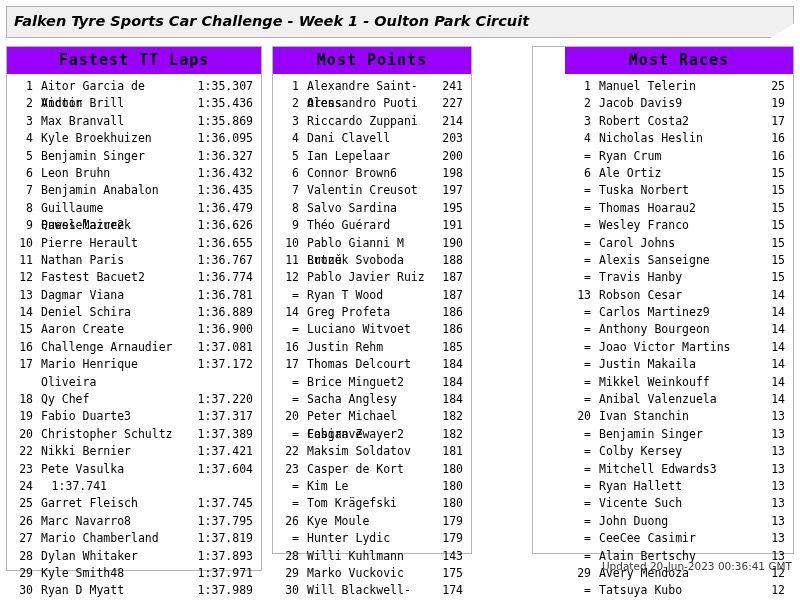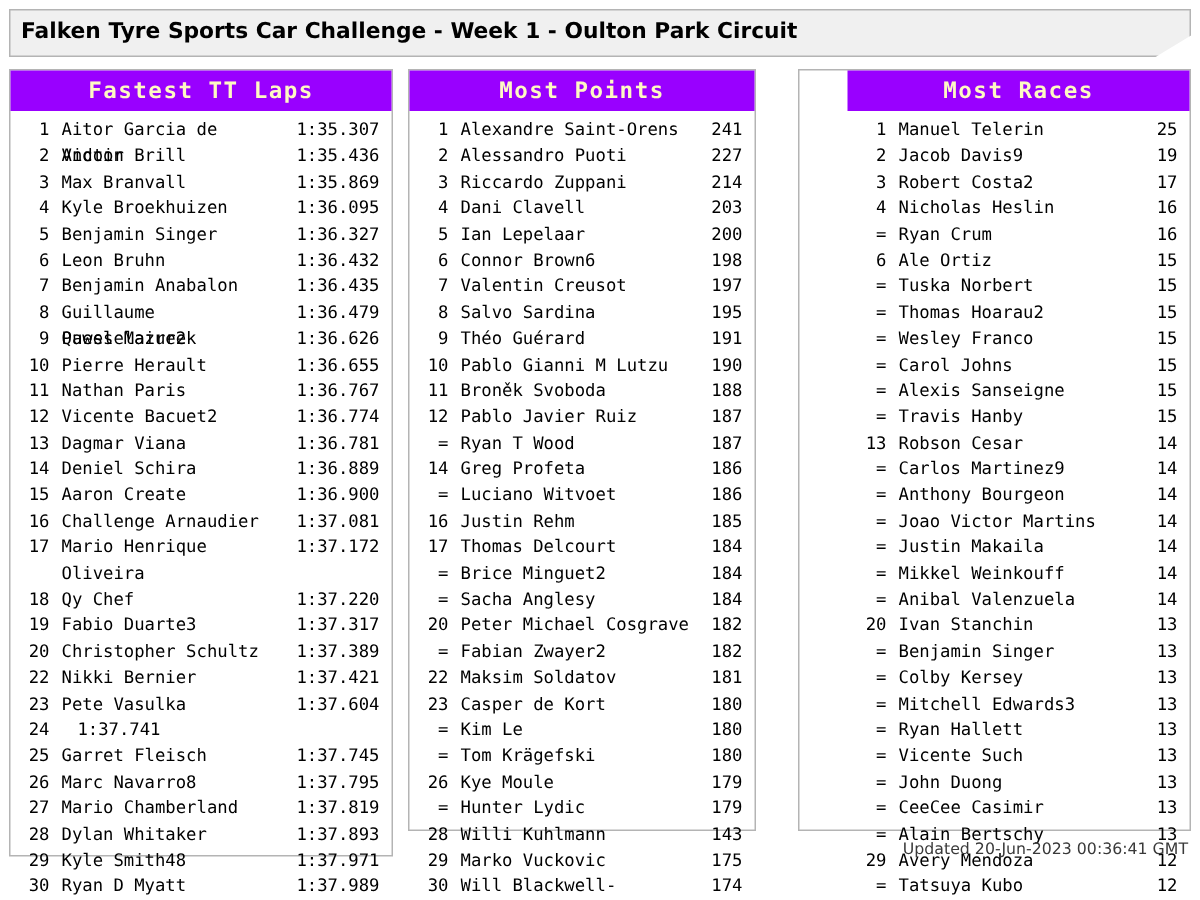--- a/index.html
+++ b/index.html
@@ -42,36 +42,37 @@
   }
   .title-bar .label {
     position: absolute;
     left: 8px;
     top: 7px;
     font-size: 14.5px;
     font-weight: bold;
     font-family: "DejaVu Sans", sans-serif;
     color: #000000;
     white-space: nowrap;
+    font-style: italic;
   }
   
   .col {
     position: absolute;
     top: 46px;
     box-sizing: border-box;
     border: 1px solid #b4b4b4;
     background: #ffffff;
   }
   #col-0 { left: 6px;   width: 256px; height: 525px; }
-  #col-1 { left: 272px; width: 232px; height: 508px; }
+  #col-1 { left: 272px; width: 200px; height: 508px; }
   #col-2 { left: 532px; width: 262px; height: 508px; padding-left: 32px; }
 
   .col-head {
     background: #9900ff;
-    color: #fef9c3;
+    color: #000000;
     text-align: center;
     font-size: 15px;
     font-weight: bold;
     font-family: "DejaVu Sans Mono", monospace;
     letter-spacing: 1px;
     padding: 4px 0 5px 0;
     line-height: 18px;
   }
   .rows {
     padding: 4px 0 0 0;
@@ -184,21 +185,21 @@
           <span class="name">Pierre Herault</span>
           <span class="val">1:36.655</span>
         </div>
         <div class="row">
           <span class="pos">11</span>
           <span class="name">Nathan Paris</span>
           <span class="val">1:36.767</span>
         </div>
         <div class="row">
           <span class="pos">12</span>
-          <span class="name">Vicente Bacuet2</span>
+          <span class="name">Fastest Bacuet2</span>
           <span class="val">1:36.774</span>
         </div>
         <div class="row">
           <span class="pos">13</span>
           <span class="name">Dagmar Viana</span>
           <span class="val">1:36.781</span>
         </div>
         <div class="row">
           <span class="pos">14</span>
           <span class="name">Deniel Schira</span>

